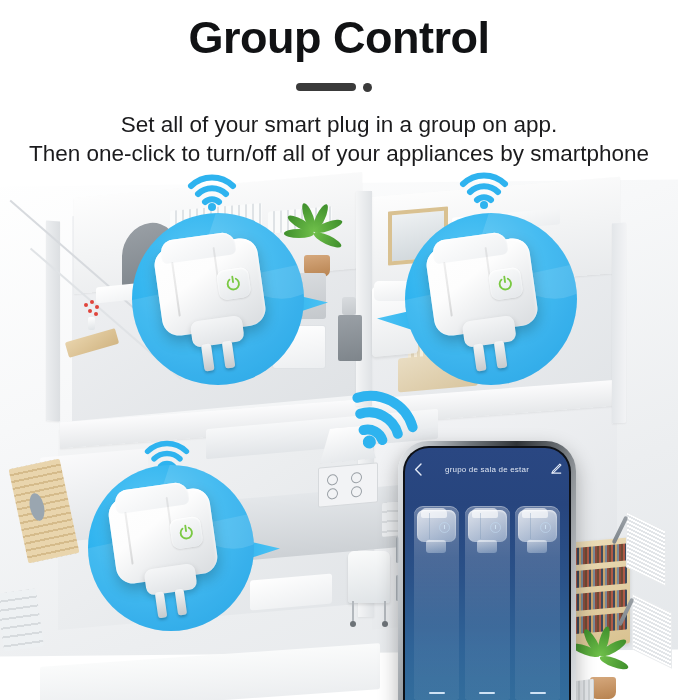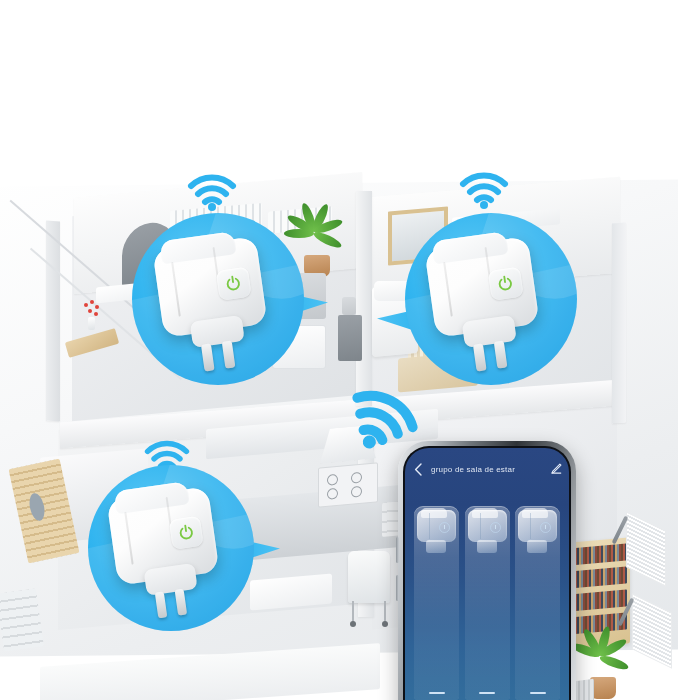--- a/index.html
+++ b/index.html
@@ -244,21 +244,21 @@
     position:absolute;left:-2px;top:134px;width:3px;height:26px;border-radius:2px;
     background:linear-gradient(90deg,#8e949a,#c9ced3);
   }
 
   .app-bar{
     position:absolute;left:0;top:10px;width:164px;height:22px;
     display:flex;align-items:center;
   }
   .app-bar .back{width:26px;display:flex;align-items:center;justify-content:center;}
   .app-bar .apptitle{
-    flex:1;color:#dfe6f2;font-size:8px;letter-spacing:.2px;
+    flex:1;text-align:center;color:#dfe6f2;font-size:8px;letter-spacing:.2px;
     font-family:"Liberation Sans",sans-serif;white-space:nowrap;overflow:hidden;
   }
   .app-bar .edit{width:26px;display:flex;align-items:center;justify-content:center;}
 
   .card-row{
     position:absolute;left:9px;top:58px;width:146px;height:200px;
     display:flex;justify-content:space-between;
   }
   .pcard{
     position:relative;width:45px;height:198px;border-radius:9px;
@@ -300,20 +300,29 @@
 
   
   .flowers{position:absolute;}
   .flowers i{position:absolute;width:4px;height:4px;border-radius:50%;background:#e0443b;}
 </style>
 </head>
 <body>
 
 <div class="page">
 
+  <div class="header">
+    <div class="title">Group Control</div>
+    <div class="divider">
+      <div class="bar"></div>
+      <div class="dot"></div>
+    </div>
+    <div class="sub1">Set all of your smart plug in a group on app.</div>
+    <div class="sub2">Then one-click to turn/off all of your appliances by smartphone</div>
+  </div>
 
   <div class="scene">
     <div class="house">
 
       <div class="ground"></div>
 
       <div class="floor fA"></div>
       <div class="floor fB"></div>
       <div class="floor fC"></div>
       <div class="floor fD"></div>

